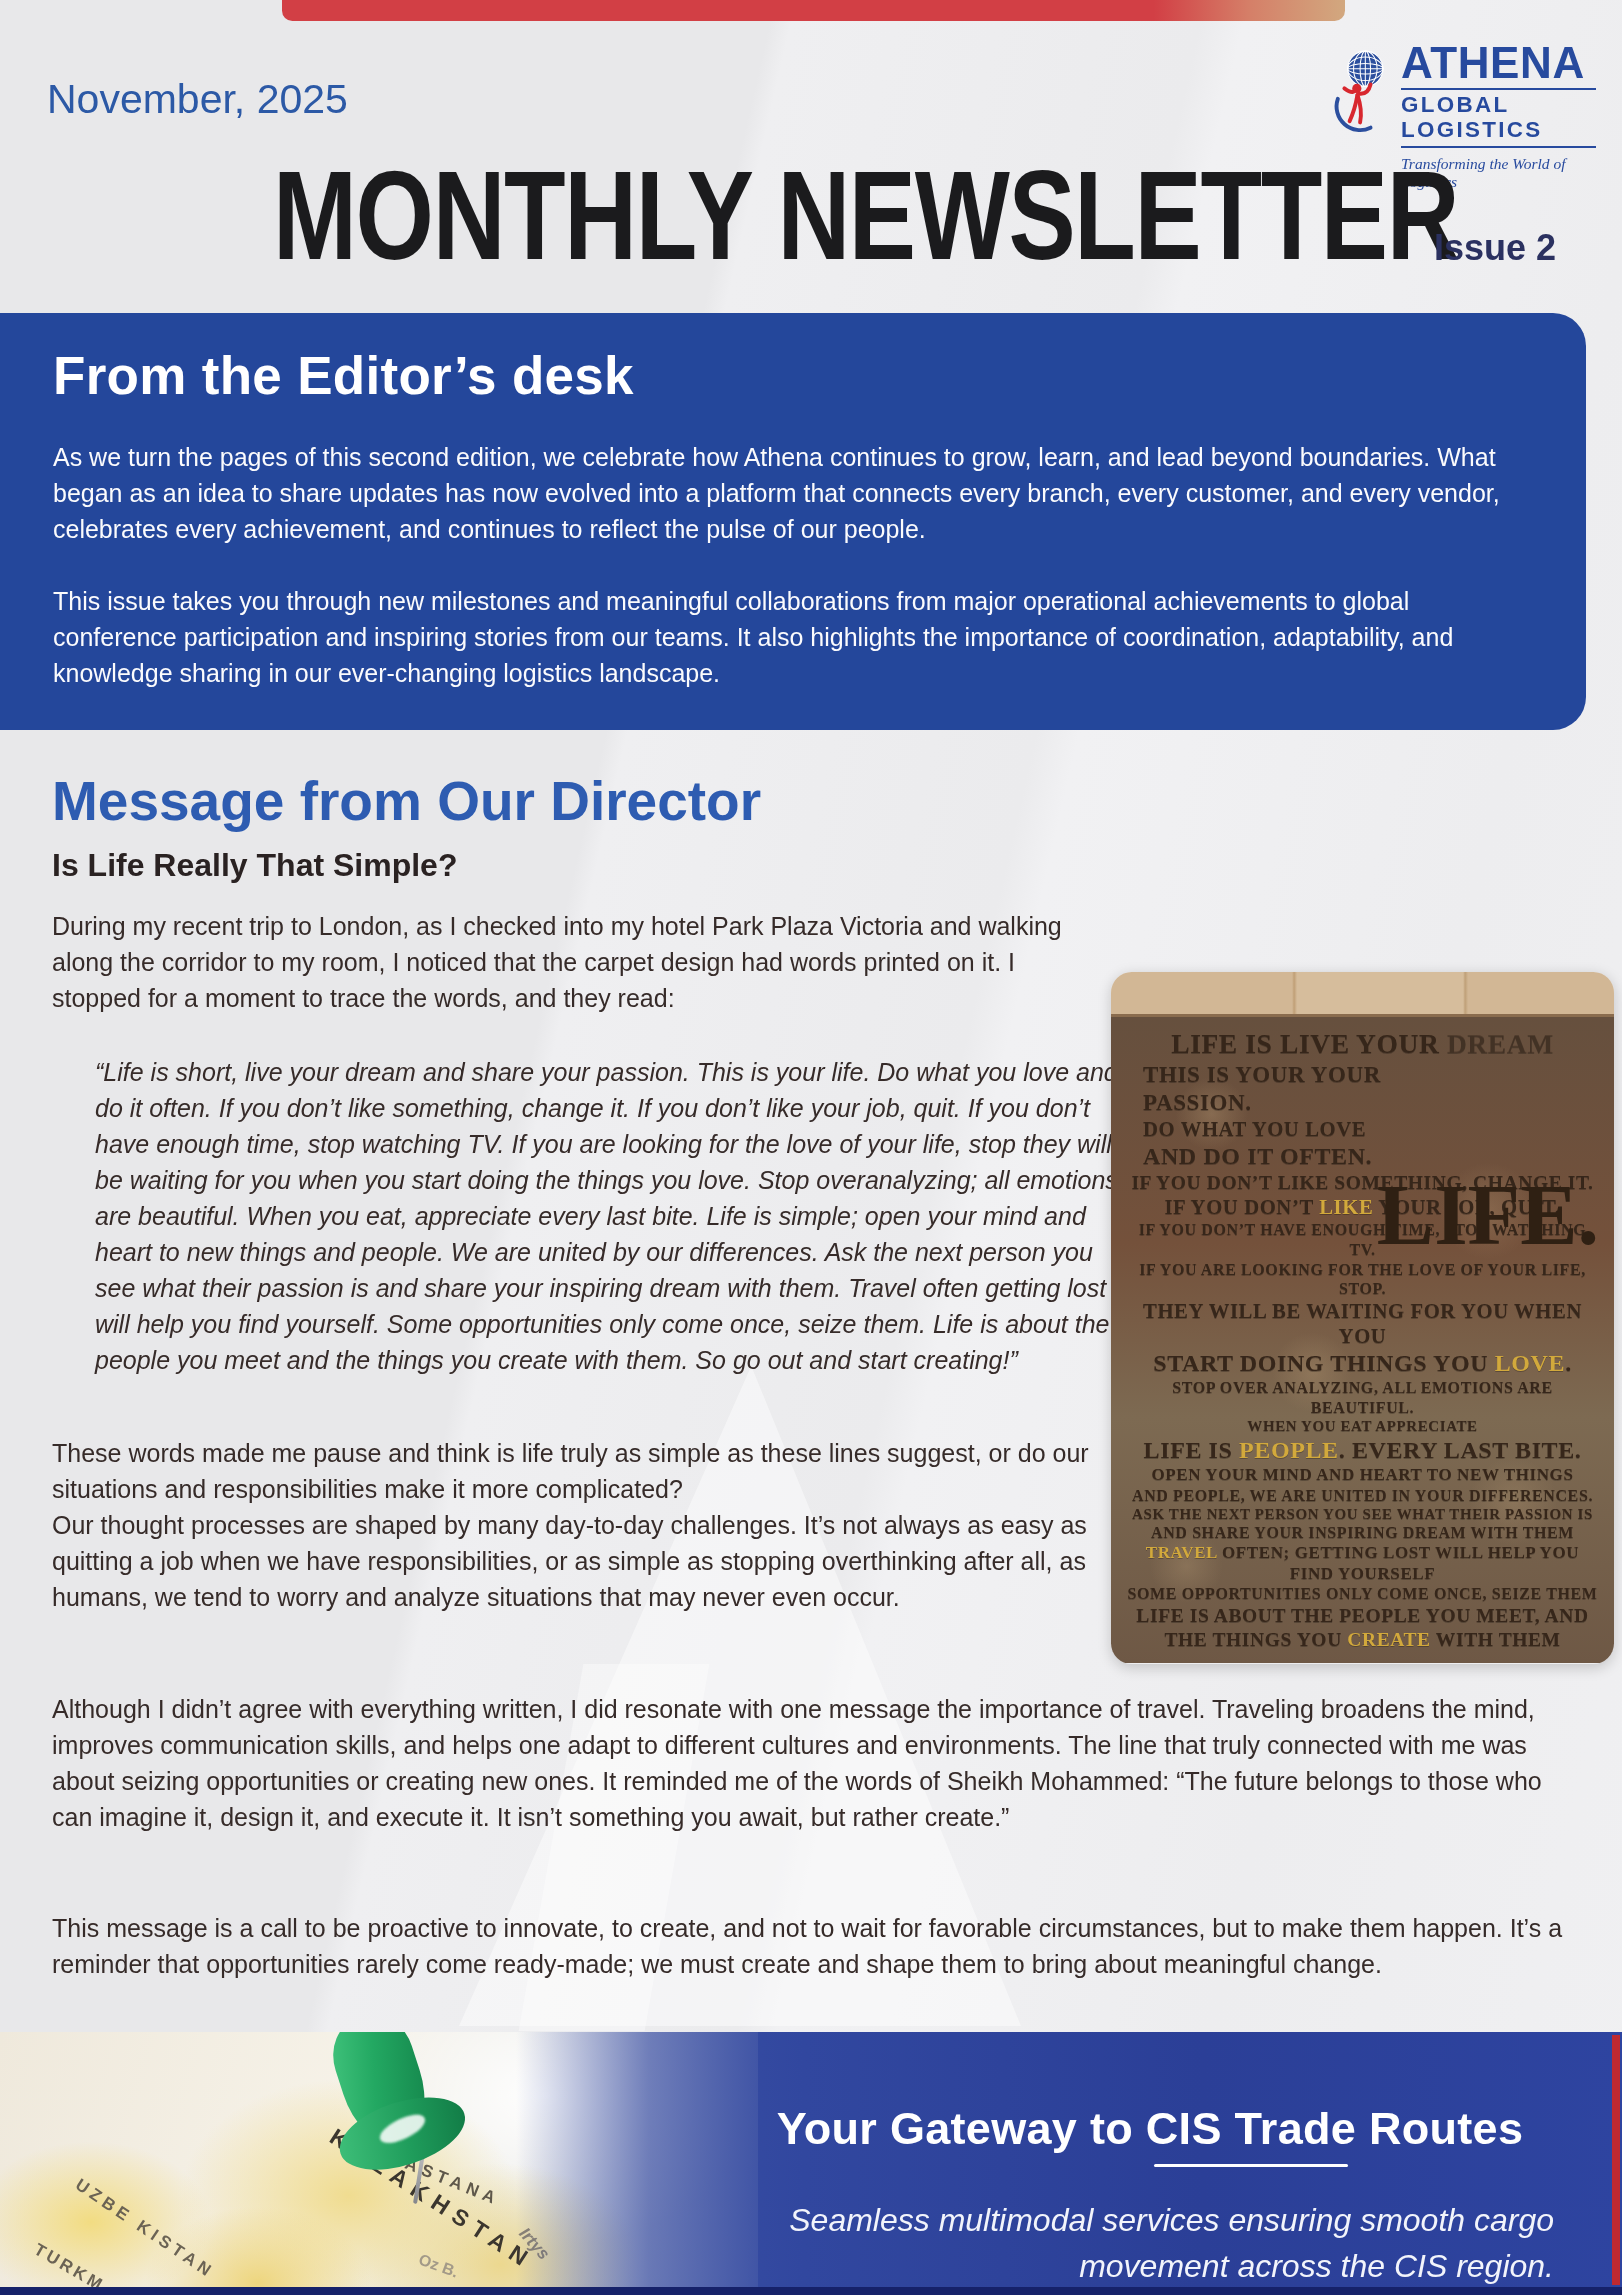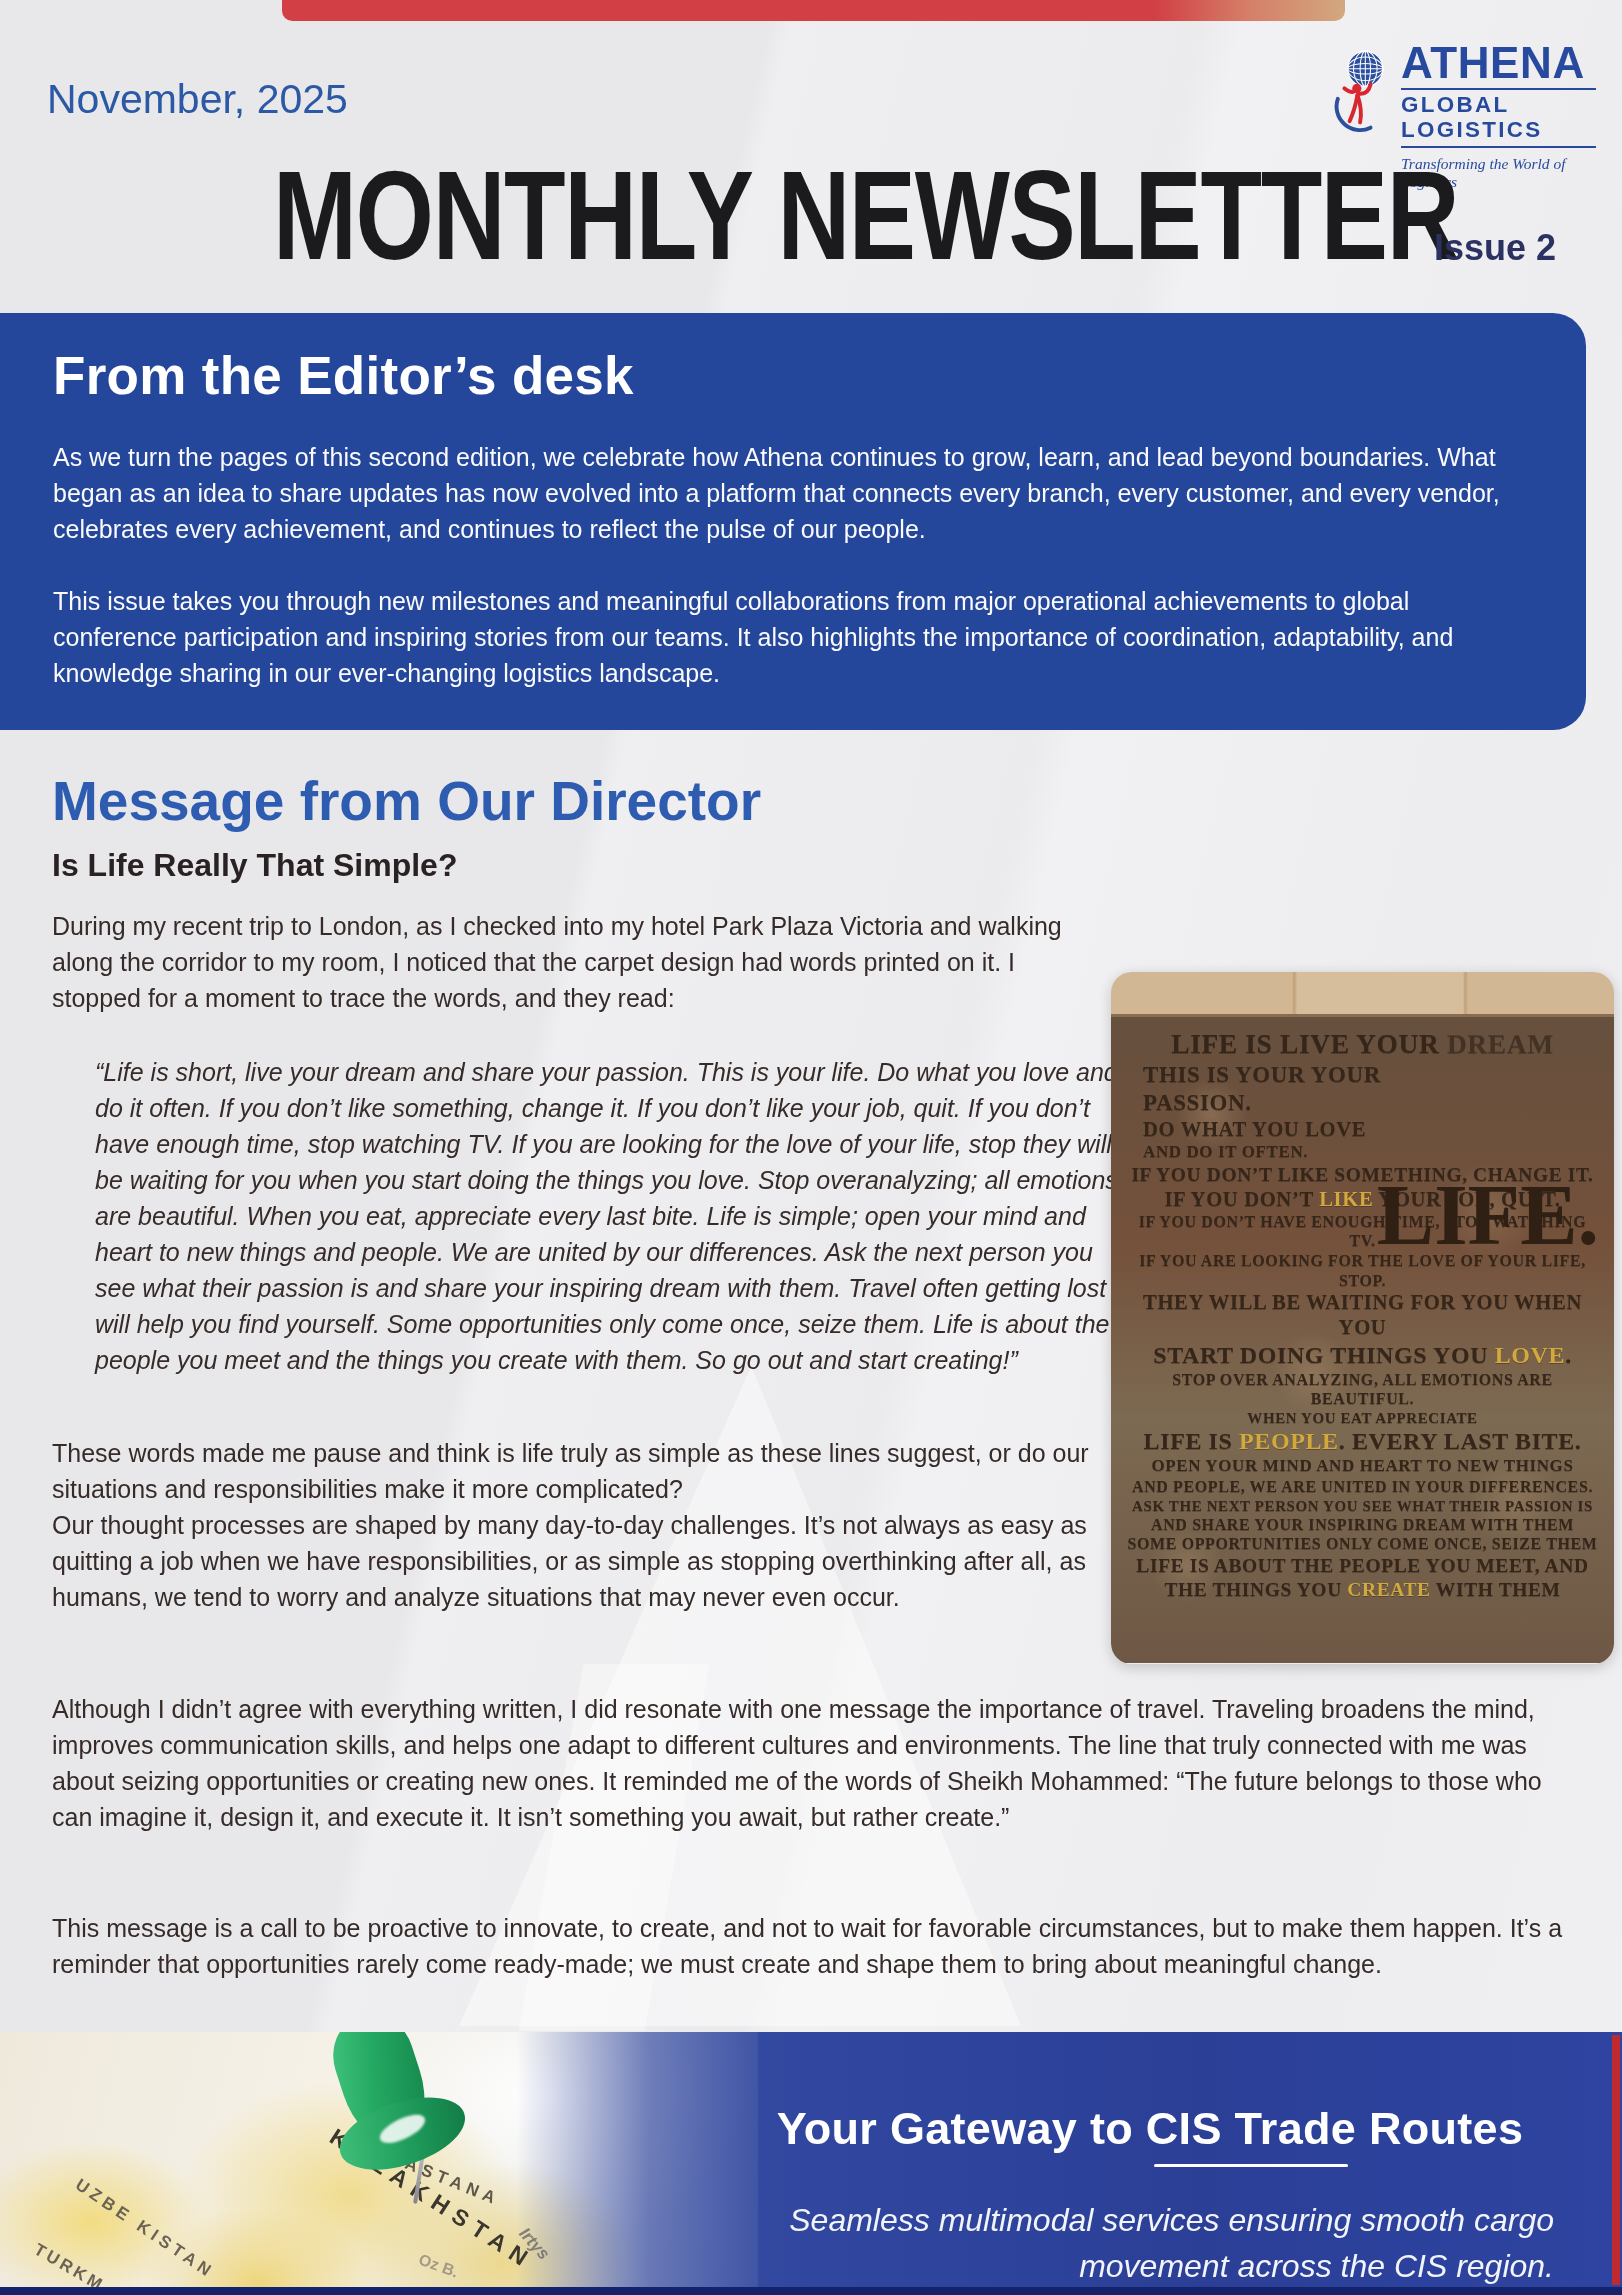--- a/index.html
+++ b/index.html
@@ -163,34 +163,35 @@
     <p>Our thought processes are shaped by many day-to-day challenges. It’s not always as easy as quitting a job when we have responsibilities, or as simple as stopping overthinking after all, as humans, we tend to worry and analyze situations that may never even occur.</p>
   </div>
 
   <div class="carpet">
     <div class="wood"></div>
     <div class="carpet-body">
       <div id="carpet-lines">
           <div class="carpet-line" style="font-size: 27.5px;"><span>LIFE IS </span><span>LIVE YOUR </span><span class="c-faded">DREAM</span></div>
           <div class="carpet-line left" style="font-size: 23px;"><span>THIS IS YOUR  YOUR PASSION.</span></div>
           <div class="carpet-line left" style="font-size: 20.7px;"><span>DO WHAT YOU LOVE</span></div>
-          <div class="carpet-line left" style="font-size: 17px;"><span>AND DO IT OFTEN.</span></div>
+          <div class="carpet-line left" style="font-size: 24px;"><span>AND DO IT OFTEN.</span></div>
           <div class="carpet-line" style="font-size: 19.5px;"><span>IF YOU DON’T LIKE SOMETHING, CHANGE IT.</span></div>
           <div class="carpet-line" style="font-size: 20.7px;"><span>IF YOU DON’T </span><span class="c-accent">LIKE</span><span> YOUR JOB, QUIT.</span></div>
           <div class="carpet-line" style="font-size: 16px;"><span>IF YOU DON’T HAVE ENOUGH TIME, STOP WATCHING TV.</span></div>
           <div class="carpet-line" style="font-size: 16px;"><span>IF YOU ARE LOOKING FOR THE LOVE OF YOUR LIFE, STOP.</span></div>
           <div class="carpet-line" style="font-size: 20.7px;"><span>THEY WILL BE WAITING FOR YOU WHEN YOU</span></div>
           <div class="carpet-line" style="font-size: 24px;"><span>START DOING THINGS YOU </span><span class="c-accent">LOVE</span><span>.</span></div>
           <div class="carpet-line" style="font-size: 16px;"><span>STOP OVER ANALYZING, ALL EMOTIONS ARE BEAUTIFUL.</span></div>
           <div class="carpet-line" style="font-size: 15px;"><span>WHEN YOU EAT APPRECIATE</span></div>
           <div class="carpet-line" style="font-size: 24px;"><span>LIFE IS </span><span class="c-accent">PEOPLE</span><span>. EVERY LAST BITE.</span></div>
           <div class="carpet-line" style="font-size: 17px;"><span>OPEN YOUR MIND AND HEART TO NEW THINGS</span></div>
           <div class="carpet-line" style="font-size: 16px;"><span>AND PEOPLE, WE ARE UNITED IN YOUR DIFFERENCES.</span></div>
           <div class="carpet-line" style="font-size: 15px;"><span>ASK THE NEXT PERSON YOU SEE WHAT THEIR PASSION IS</span></div>
           <div class="carpet-line" style="font-size: 16px;"><span>AND SHARE YOUR INSPIRING DREAM WITH THEM</span></div>
+          <div class="carpet-line" style="font-size: 17px;"><span class="c-accent">TRAVEL</span><span> OFTEN; GETTING LOST WILL HELP YOU FIND YOURSELF</span></div>
           <div class="carpet-line" style="font-size: 16px;"><span>SOME OPPORTUNITIES ONLY COME ONCE, SEIZE THEM</span></div>
           <div class="carpet-line" style="font-size: 19.5px;"><span>LIFE IS ABOUT THE PEOPLE YOU MEET, AND</span></div>
           <div class="carpet-line" style="font-size: 19.5px;"><span>THE THINGS YOU </span><span class="c-accent">CREATE</span><span> WITH THEM</span></div>
         </div>
       <div class="carpet-big">LIFE.</div>
     </div>
   </div>
 
   <div class="bodytext travel">Although I didn’t agree with everything written, I did resonate with one message  the importance of travel. Traveling broadens the mind, improves communication skills, and helps one adapt to different cultures and environments. The line that truly connected with me was about seizing opportunities or creating new ones. It reminded me of the words of Sheikh Mohammed: “The future belongs to those who can imagine it, design it, and execute it. It isn’t something you await, but rather create.”</div>
   <div class="bodytext call">This message is a call to be proactive to innovate, to create, and not to wait for favorable circumstances, but to make them happen. It’s a reminder that opportunities rarely come ready-made; we must create and shape them to bring about meaningful change.</div>

